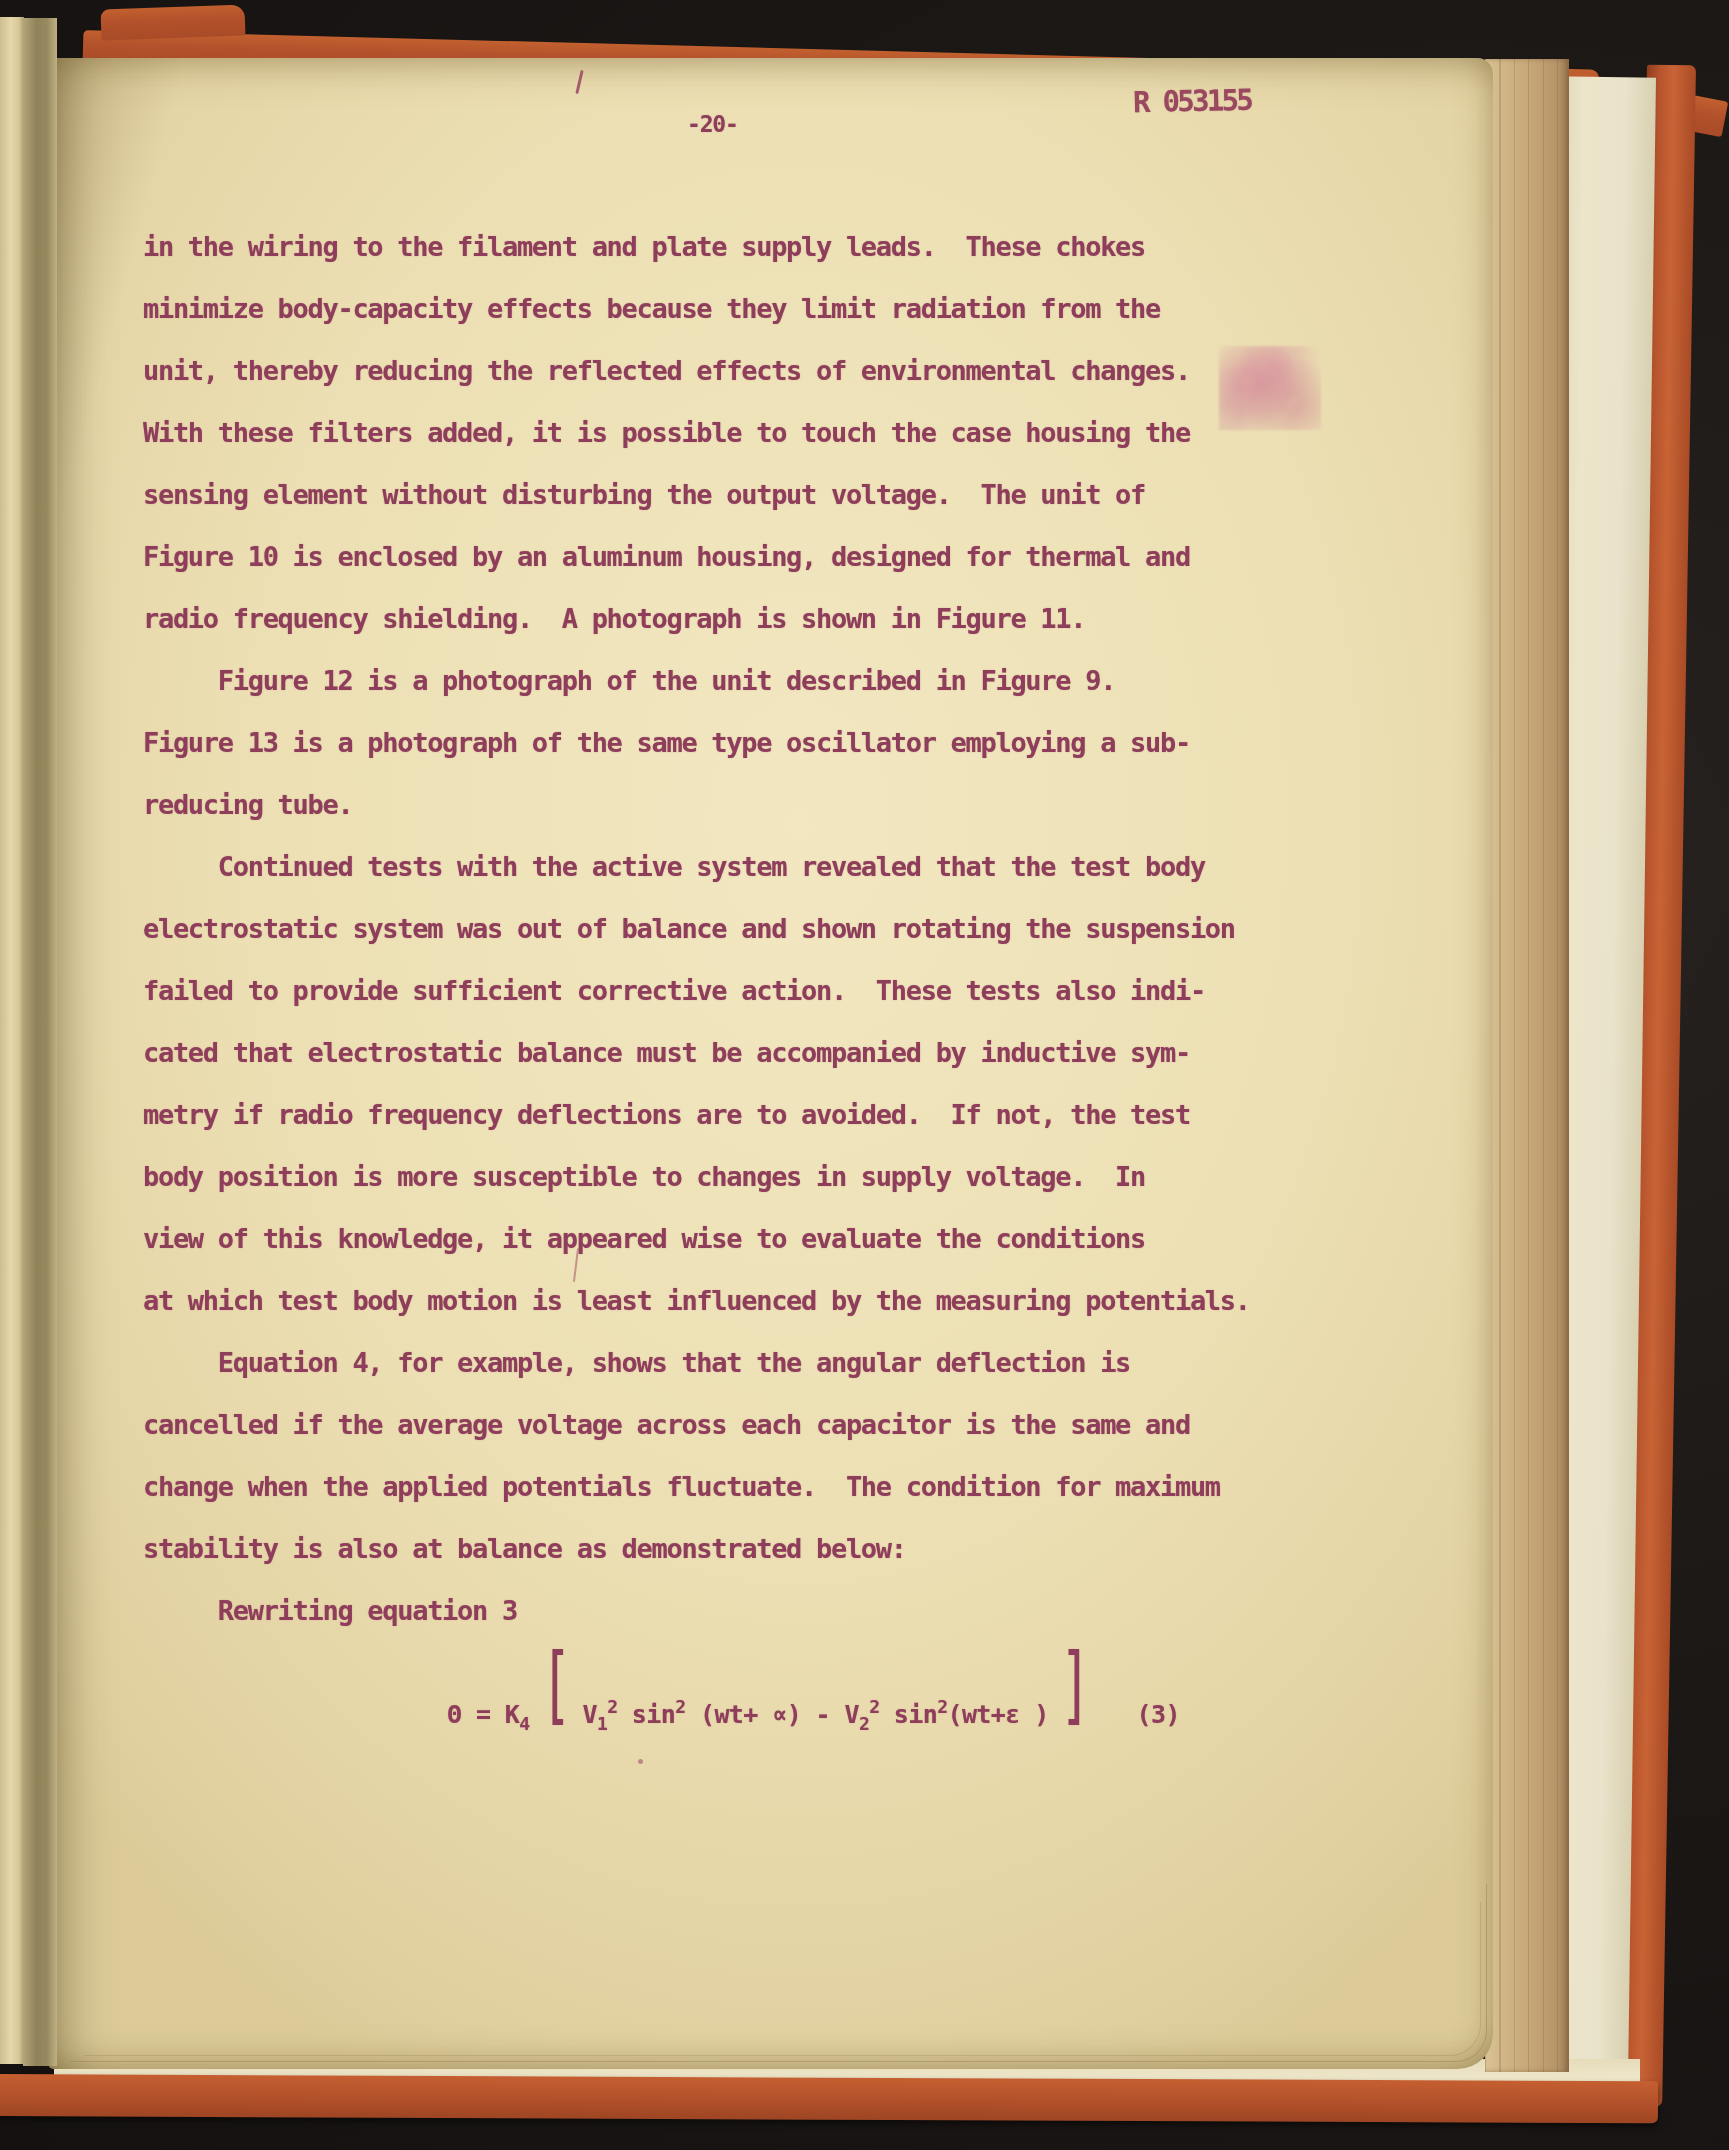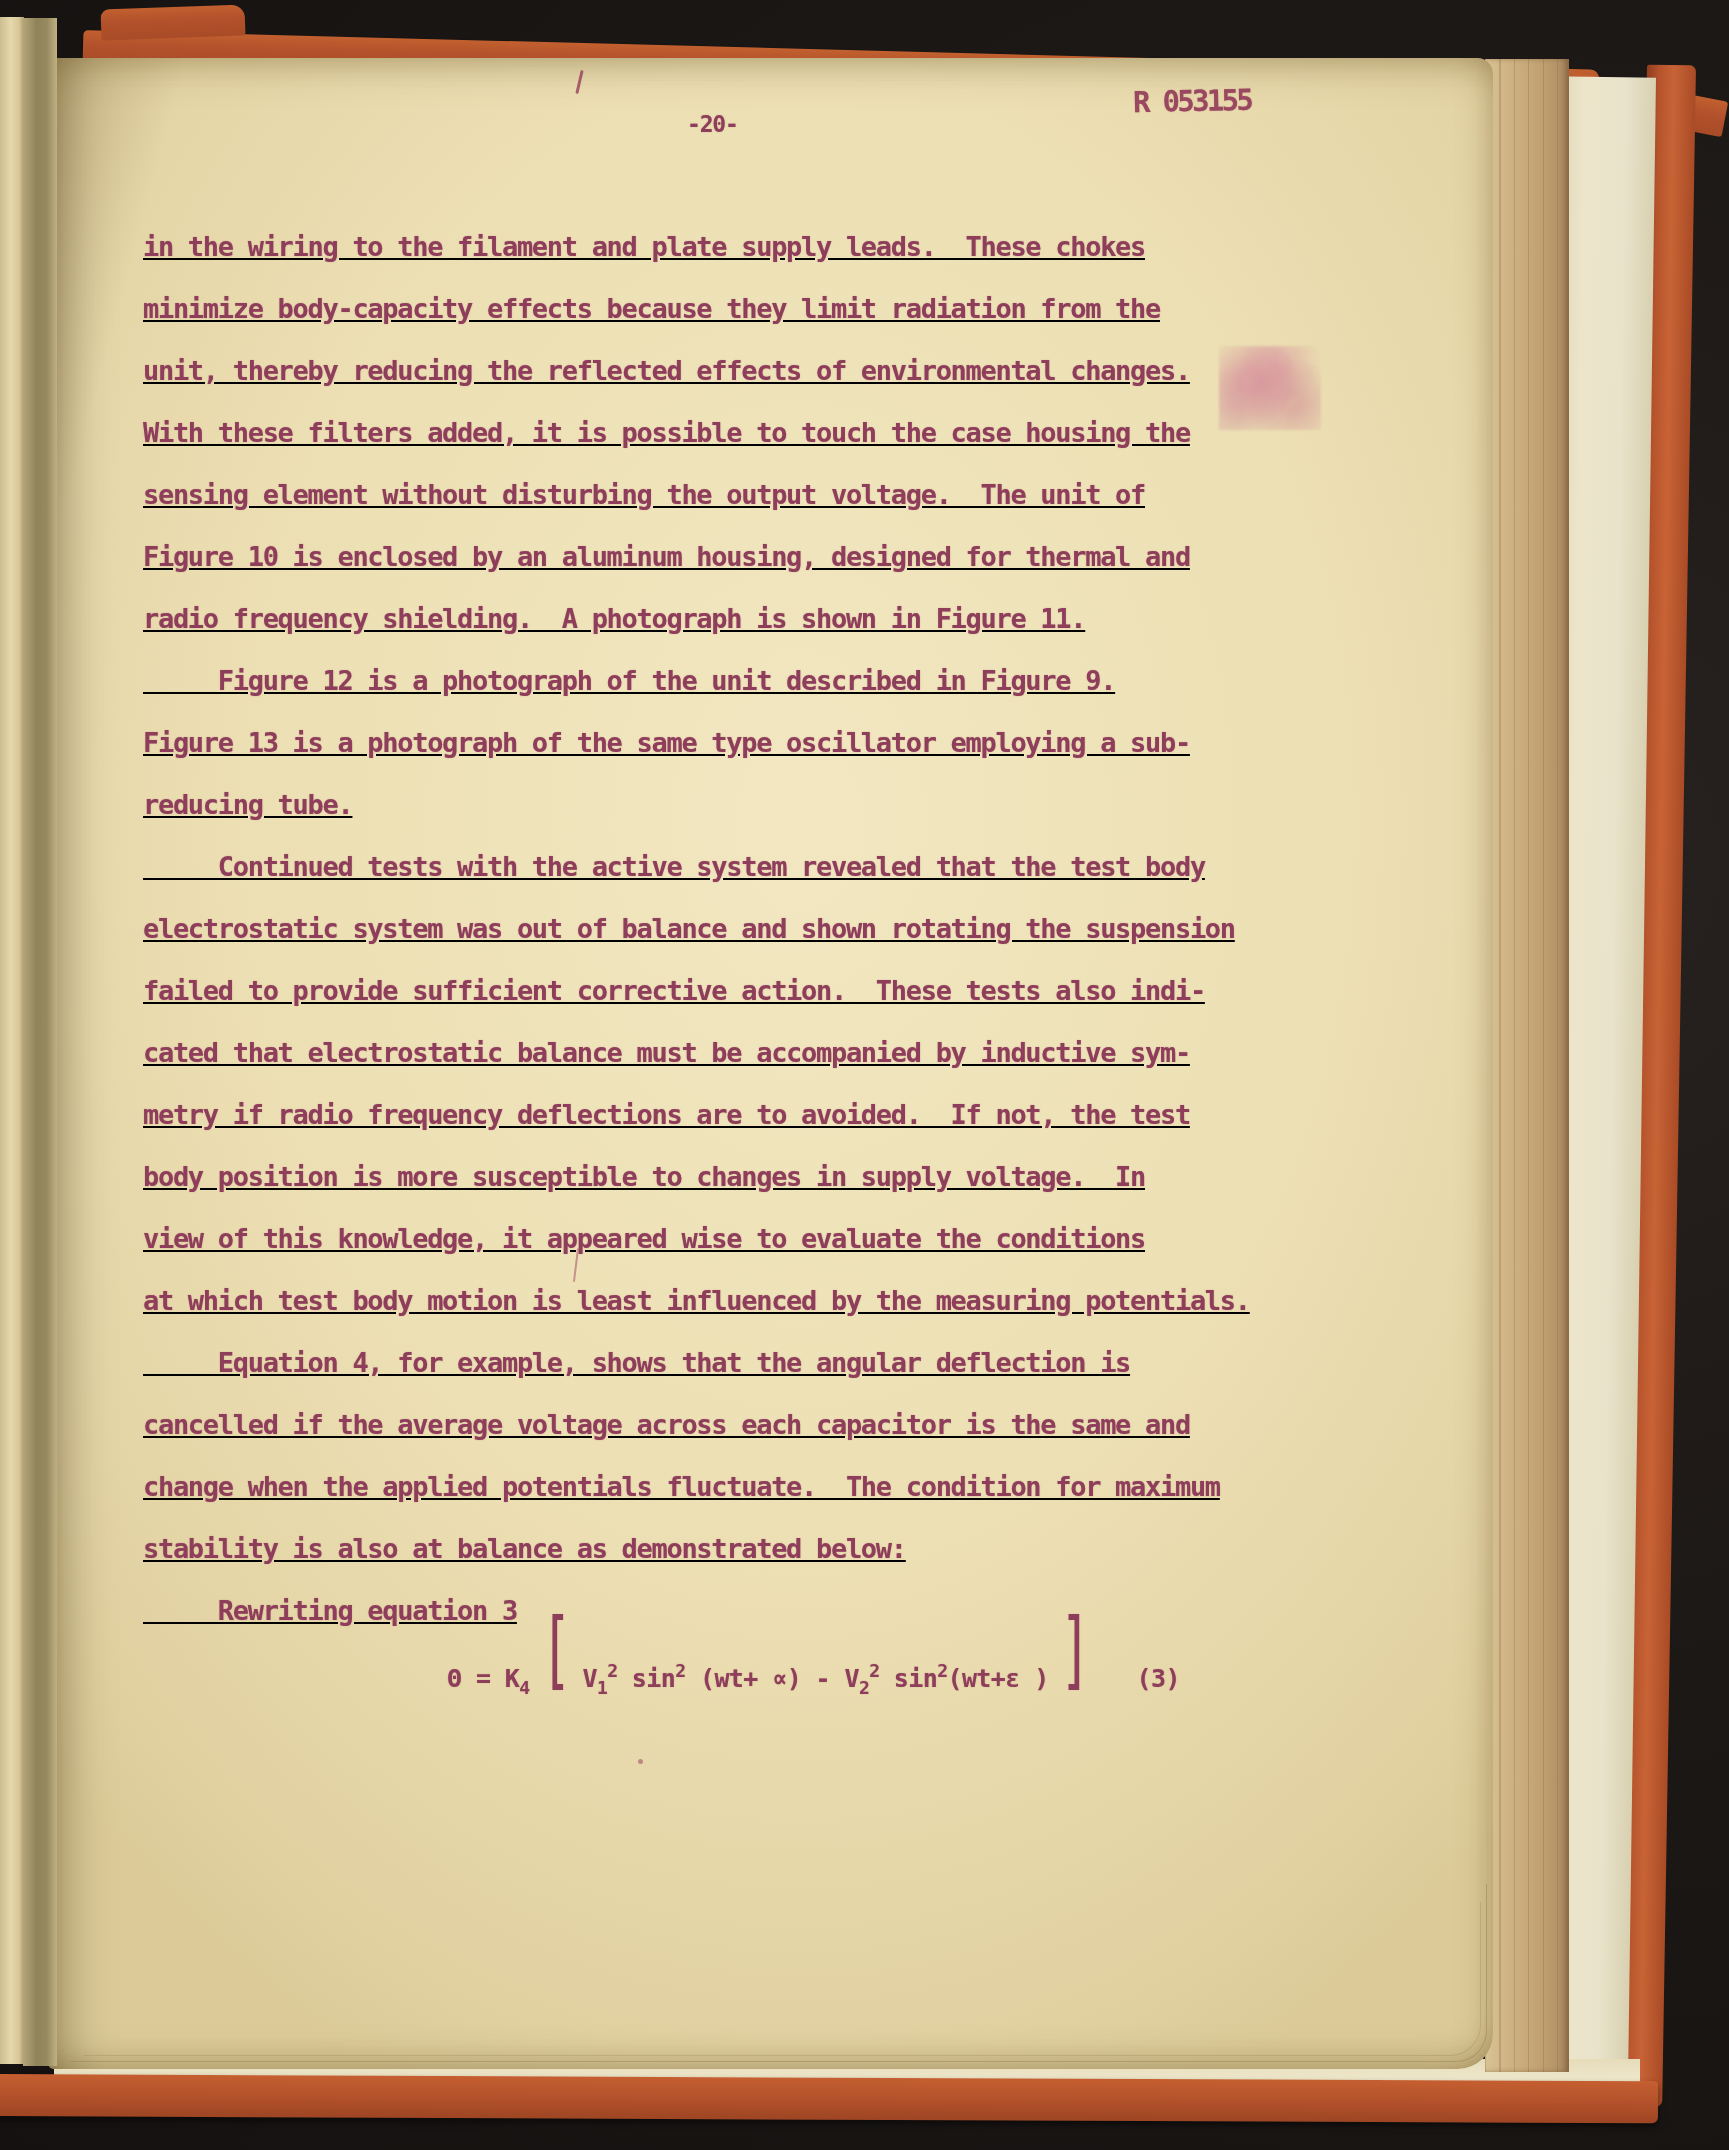--- a/index.html
+++ b/index.html
@@ -62,26 +62,26 @@
   .sheet-outline{position:absolute;border-right:1.2px solid rgba(150,124,78,.45);
     border-bottom:1.2px solid rgba(150,124,78,.45);border-bottom-right-radius:31px;}
   .s1{left:21.6px;right:6px;top:1826px;bottom:7.2px;}
   .s2{left:36px;right:12px;top:1844px;bottom:13.2px;border-color:rgba(150,124,78,.28);}
 
   
   .ink{color:#8e3e5a;font-weight:bold;text-shadow:0 0 1.2px rgba(142,62,90,.45);}
   .page-number{position:absolute;left:639px;top:53px;font-size:23px;letter-spacing:-1.2px;}
   .stamp{position:absolute;left:1085px;top:26.4px;font-size:29px;letter-spacing:-2.7px;
     transform:rotate(-1.2deg);color:#9a4760;}
-  .text-block{position:absolute;left:95px;top:174px;text-decoration:underline;}
+  .text-block{position:absolute;left:95px;top:174px;}
   .tline{white-space:pre;height:62px;line-height:29px;font-size:27px;letter-spacing:-1.3px;}
 
   
   .equation{position:absolute;left:399px;top:1600px;height:106px;display:flex;
-    font-size:25px;letter-spacing:-0.6px;white-space:pre;}
+    align-items:center;font-size:25px;letter-spacing:-0.6px;white-space:pre;}
   .eq-t{display:inline-block;}
   .eq-sub{display:inline-block;font-size:.72em;position:relative;top:.40em;}
   .eq-sup{display:inline-block;font-size:.72em;position:relative;top:-.55em;}
   .eq-brk{display:inline-block;font-size:3.4em;font-weight:normal;line-height:0;
     transform:scaleX(.6);position:relative;top:-.10em;margin:0 1.2px;}
   .eq-label{display:inline-block;margin-left:35px;}
 
   
   .mark{position:absolute;background:#9a4662;border-radius:1.8px;}
   .slash{left:530px;top:12px;width:3px;height:24px;transform:rotate(13deg);opacity:.85;}

